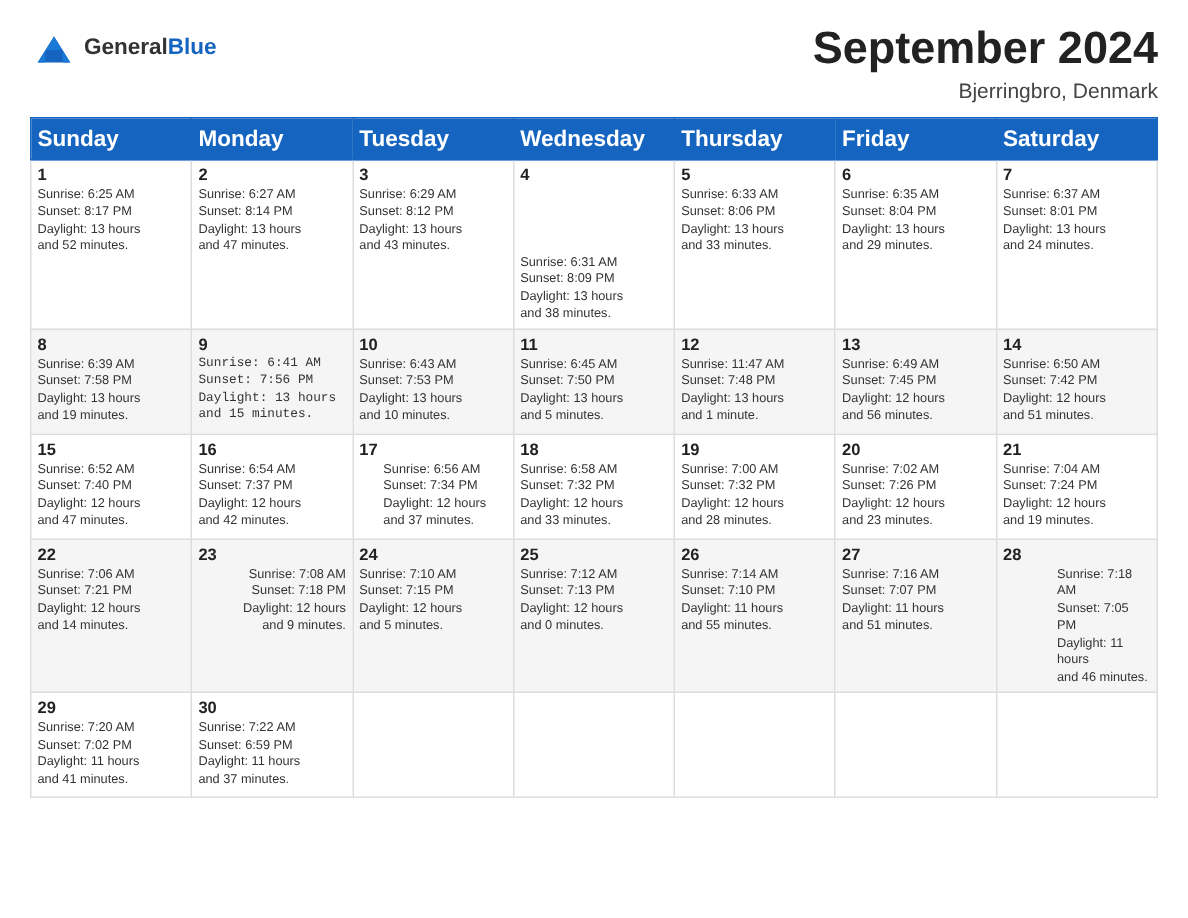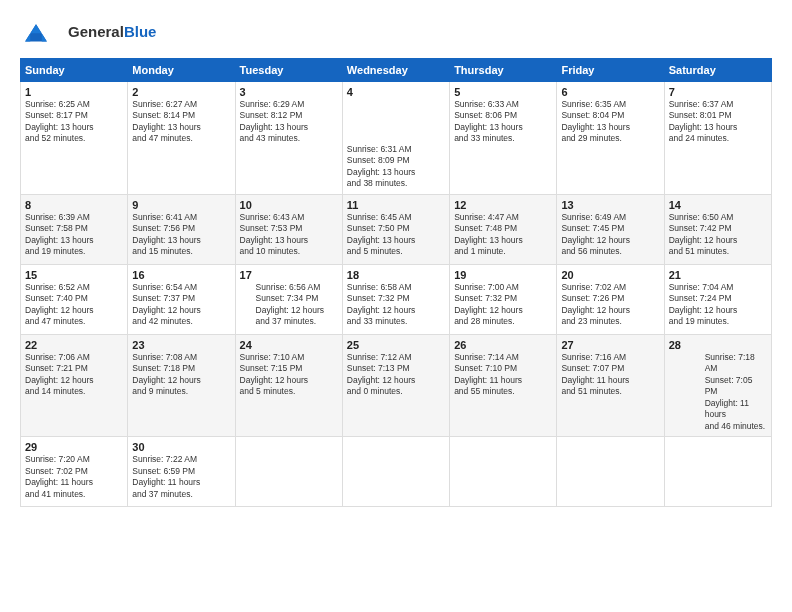--- a/index.html
+++ b/index.html
@@ -18,21 +18,21 @@
     }
     .header {
       display: flex;
       align-items: flex-start;
       justify-content: space-between;
       margin-bottom: 10px;
     }
     .logo {
       display: flex;
       align-items: center;
-      gap: 16px;
+      gap: 4px;
     }
     .logo-text {
       font-size: 15px;
       line-height: 1.2;
     }
     .logo-text .general { color: #333; font-weight: bold; }
     .logo-text .blue { color: #1565c0; font-weight: bold; }
     .logo-icon {
       width: 32px;
       height: 32px;
@@ -51,21 +51,21 @@
       margin-top: 2px;
     }
     .calendar-table {
       width: 100%;
       border-collapse: collapse;
       font-size: 9.5px;
     }
     .calendar-table thead tr th {
       background: #1565c0;
       color: #fff;
-      font-size: 11px;
+      font-size: 15px;
       font-weight: bold;
       padding: 5px 4px;
       text-align: left;
       border: 1px solid #1565c0;
     }
     .calendar-table tbody tr td {
       vertical-align: top;
       padding: 4px 4px;
       border: 1px solid #ddd;
       background: #fff;
@@ -100,20 +100,24 @@
     <div class="logo">
       <svg class="logo-icon" viewBox="0 0 50 40" width="40" height="40">
           <rect x="0" y="0" width="50" height="40" fill="#fff"></rect>
           <polygon points="8,35 25,8 42,35" fill="#1565c0"></polygon>
           <polygon points="25,8 42,35 34,35 34,22 16,22 16,35 8,35" fill="#1a78d6"></polygon>
         </svg>
       <div class="logo-text">
         <div><span class="general">General</span><span class="blue">Blue</span></div>
       </div>
     </div>
+    <div class="title-block">
+      <div class="month-year">September 2024</div>
+      <div class="location">Bjerringbro, Denmark</div>
+    </div>
   </div>
 
   <table class="calendar-table">
     <thead>
       <tr>
       <th>Sunday</th>
           <th>Monday</th>
           <th>Tuesday</th>
           <th>Wednesday</th>
           <th>Thursday</th>
@@ -176,42 +180,42 @@
         <tr>
           <td>
             <span class="day-number">8</span>
             <div class="day-info" style="white-space: pre-line;">Sunrise: 6:39 AM
 Sunset: 7:58 PM
 Daylight: 13 hours
 and 19 minutes.</div>
           </td>
           <td>
             <span class="day-number">9</span>
-            <div class="day-info" style="white-space: pre-line;">Sunrise: 6:41 AM
+            <div class="day-info" style="white-space: pre-line; font-family: Liberation Mono, monospace;">Sunrise: 6:41 AM
 Sunset: 7:56 PM
 Daylight: 13 hours
 and 15 minutes.</div>
           </td>
           <td>
             <span class="day-number">10</span>
             <div class="day-info" style="white-space: pre-line;">Sunrise: 6:43 AM
 Sunset: 7:53 PM
 Daylight: 13 hours
 and 10 minutes.</div>
           </td>
           <td>
             <span class="day-number">11</span>
             <div class="day-info" style="white-space: pre-line;">Sunrise: 6:45 AM
 Sunset: 7:50 PM
 Daylight: 13 hours
 and 5 minutes.</div>
           </td>
           <td>
             <span class="day-number">12</span>
-            <div class="day-info" style="white-space: pre-line;">Sunrise: 4:47 AM
+            <div class="day-info" style="white-space: pre-line;">Sunrise: 11:47 AM
 Sunset: 7:48 PM
 Daylight: 13 hours
 and 1 minute.</div>
           </td>
           <td>
             <span class="day-number">13</span>
             <div class="day-info" style="white-space: pre-line;">Sunrise: 6:49 AM
 Sunset: 7:45 PM
 Daylight: 12 hours
 and 56 minutes.</div>
@@ -278,21 +282,21 @@
         <tr>
           <td>
             <span class="day-number">22</span>
             <div class="day-info" style="white-space: pre-line;">Sunrise: 7:06 AM
 Sunset: 7:21 PM
 Daylight: 12 hours
 and 14 minutes.</div>
           </td>
           <td>
             <span class="day-number">23</span>
-            <div class="day-info" style="white-space: pre-line;">Sunrise: 7:08 AM
+            <div class="day-info" style="white-space: pre-line; text-align: right;">Sunrise: 7:08 AM
 Sunset: 7:18 PM
 Daylight: 12 hours
 and 9 minutes.</div>
           </td>
           <td>
             <span class="day-number">24</span>
             <div class="day-info" style="white-space: pre-line;">Sunrise: 7:10 AM
 Sunset: 7:15 PM
 Daylight: 12 hours
 and 5 minutes.</div>

